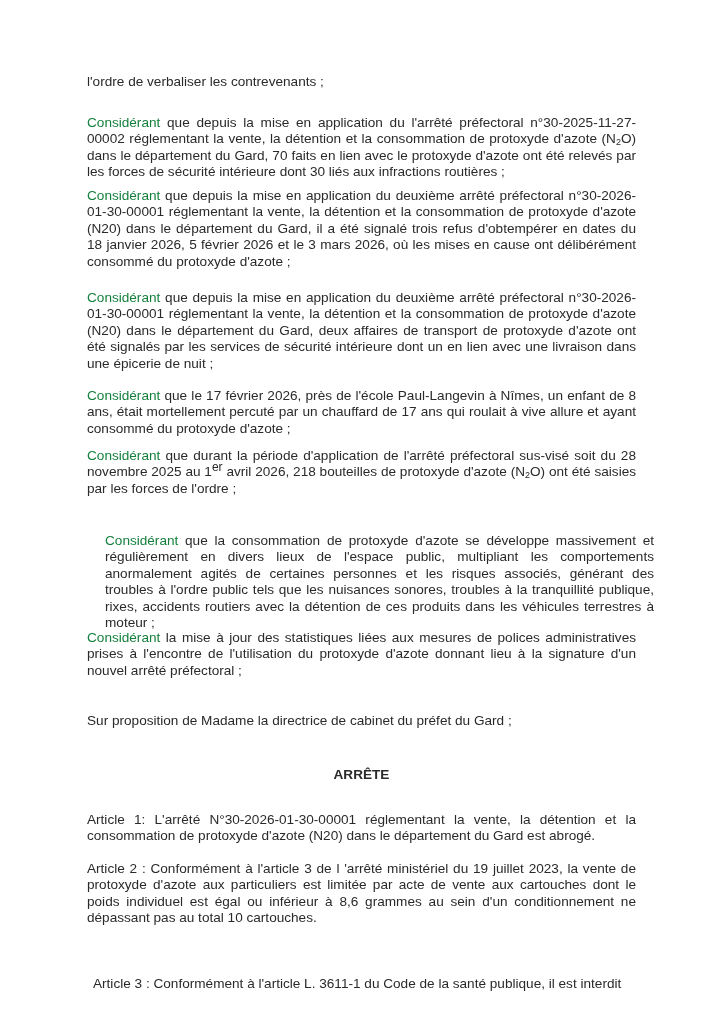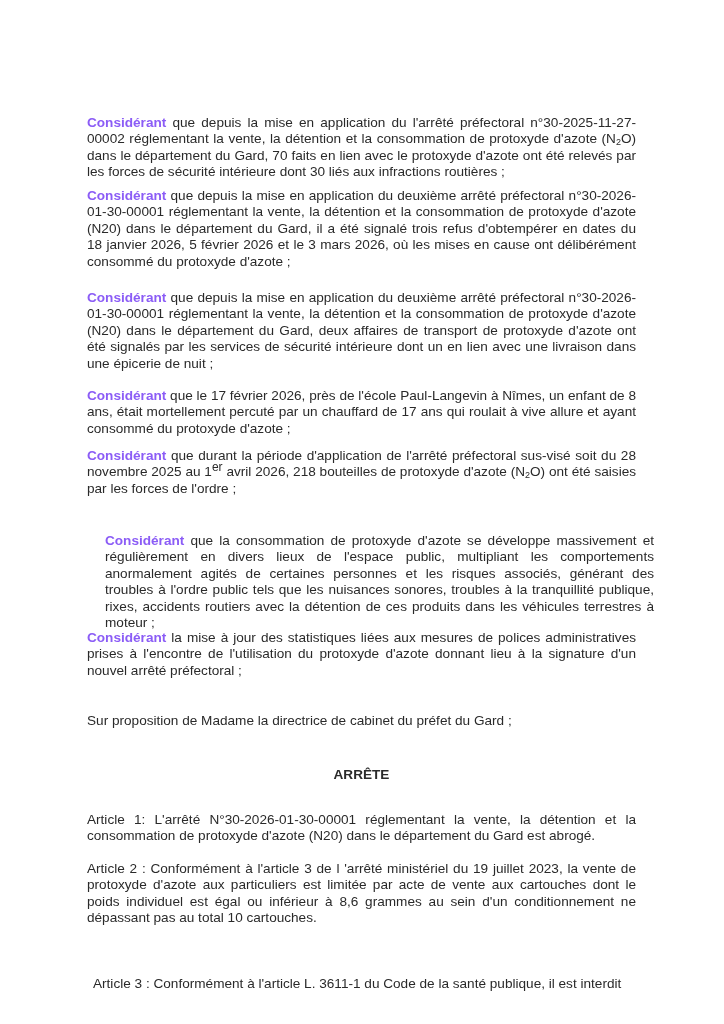--- a/index.html
+++ b/index.html
@@ -6,31 +6,32 @@
     body {
       width: 724px; height: 1024px; overflow: hidden;
       font-family: "Liberation Sans", sans-serif;
       color: #2a2a2a;
       font-size: 13.6px;
       line-height: 16.4px;
     }
     .page { position: relative; width: 724px; height: 1024px; }
     .block { position: absolute; left: 87px; width: 549px; margin: 0; }
     .just { text-align: justify; text-align-last: left; }
-    b { font-weight: bold; color: #8b5cf6; }
+    b { font-weight: normal; color: #15803d; }
     .u { }
     .center { text-align: center; font-weight: bold; }
     sub { font-size: 9px; vertical-align: -2px; line-height: 0; }
     sup { font-size: 12px; vertical-align: 5px; line-height: 0; }
   </style>
 </head>
 <body>
 
 <div class="page">
 
+  <p class="block" style="top:74px;">l'ordre de verbaliser les contrevenants ;</p>
 
   <p class="block just" style="top:115px;">
     <b>Considérant</b><span> que depuis la mise en application du l'arrêté préfectoral n°30-2025-11-27-00002 réglementant la vente, la détention et la consommation de protoxyde d'azote (N</span><sub>2</sub><span>O) dans le département du Gard, 70 faits en lien avec le protoxyde d'azote ont été relevés par les forces de sécurité intérieure dont 30 liés aux infractions routières ;</span>
   </p>
 
   <p class="block just" style="top:188px;">
     <b>Considérant</b><span> que depuis la mise en application du deuxième arrêté préfectoral n°30-2026-01-30-00001 réglementant la vente, la détention et la consommation de protoxyde d'azote (N20) dans le département du Gard, il a été signalé trois refus d'obtempérer en dates du 18 janvier 2026, 5 février 2026 et le 3 mars 2026, où les mises en cause ont délibérément consommé du protoxyde d'azote ;</span>
   </p>
 
   <p class="block just" style="top:290px;">

